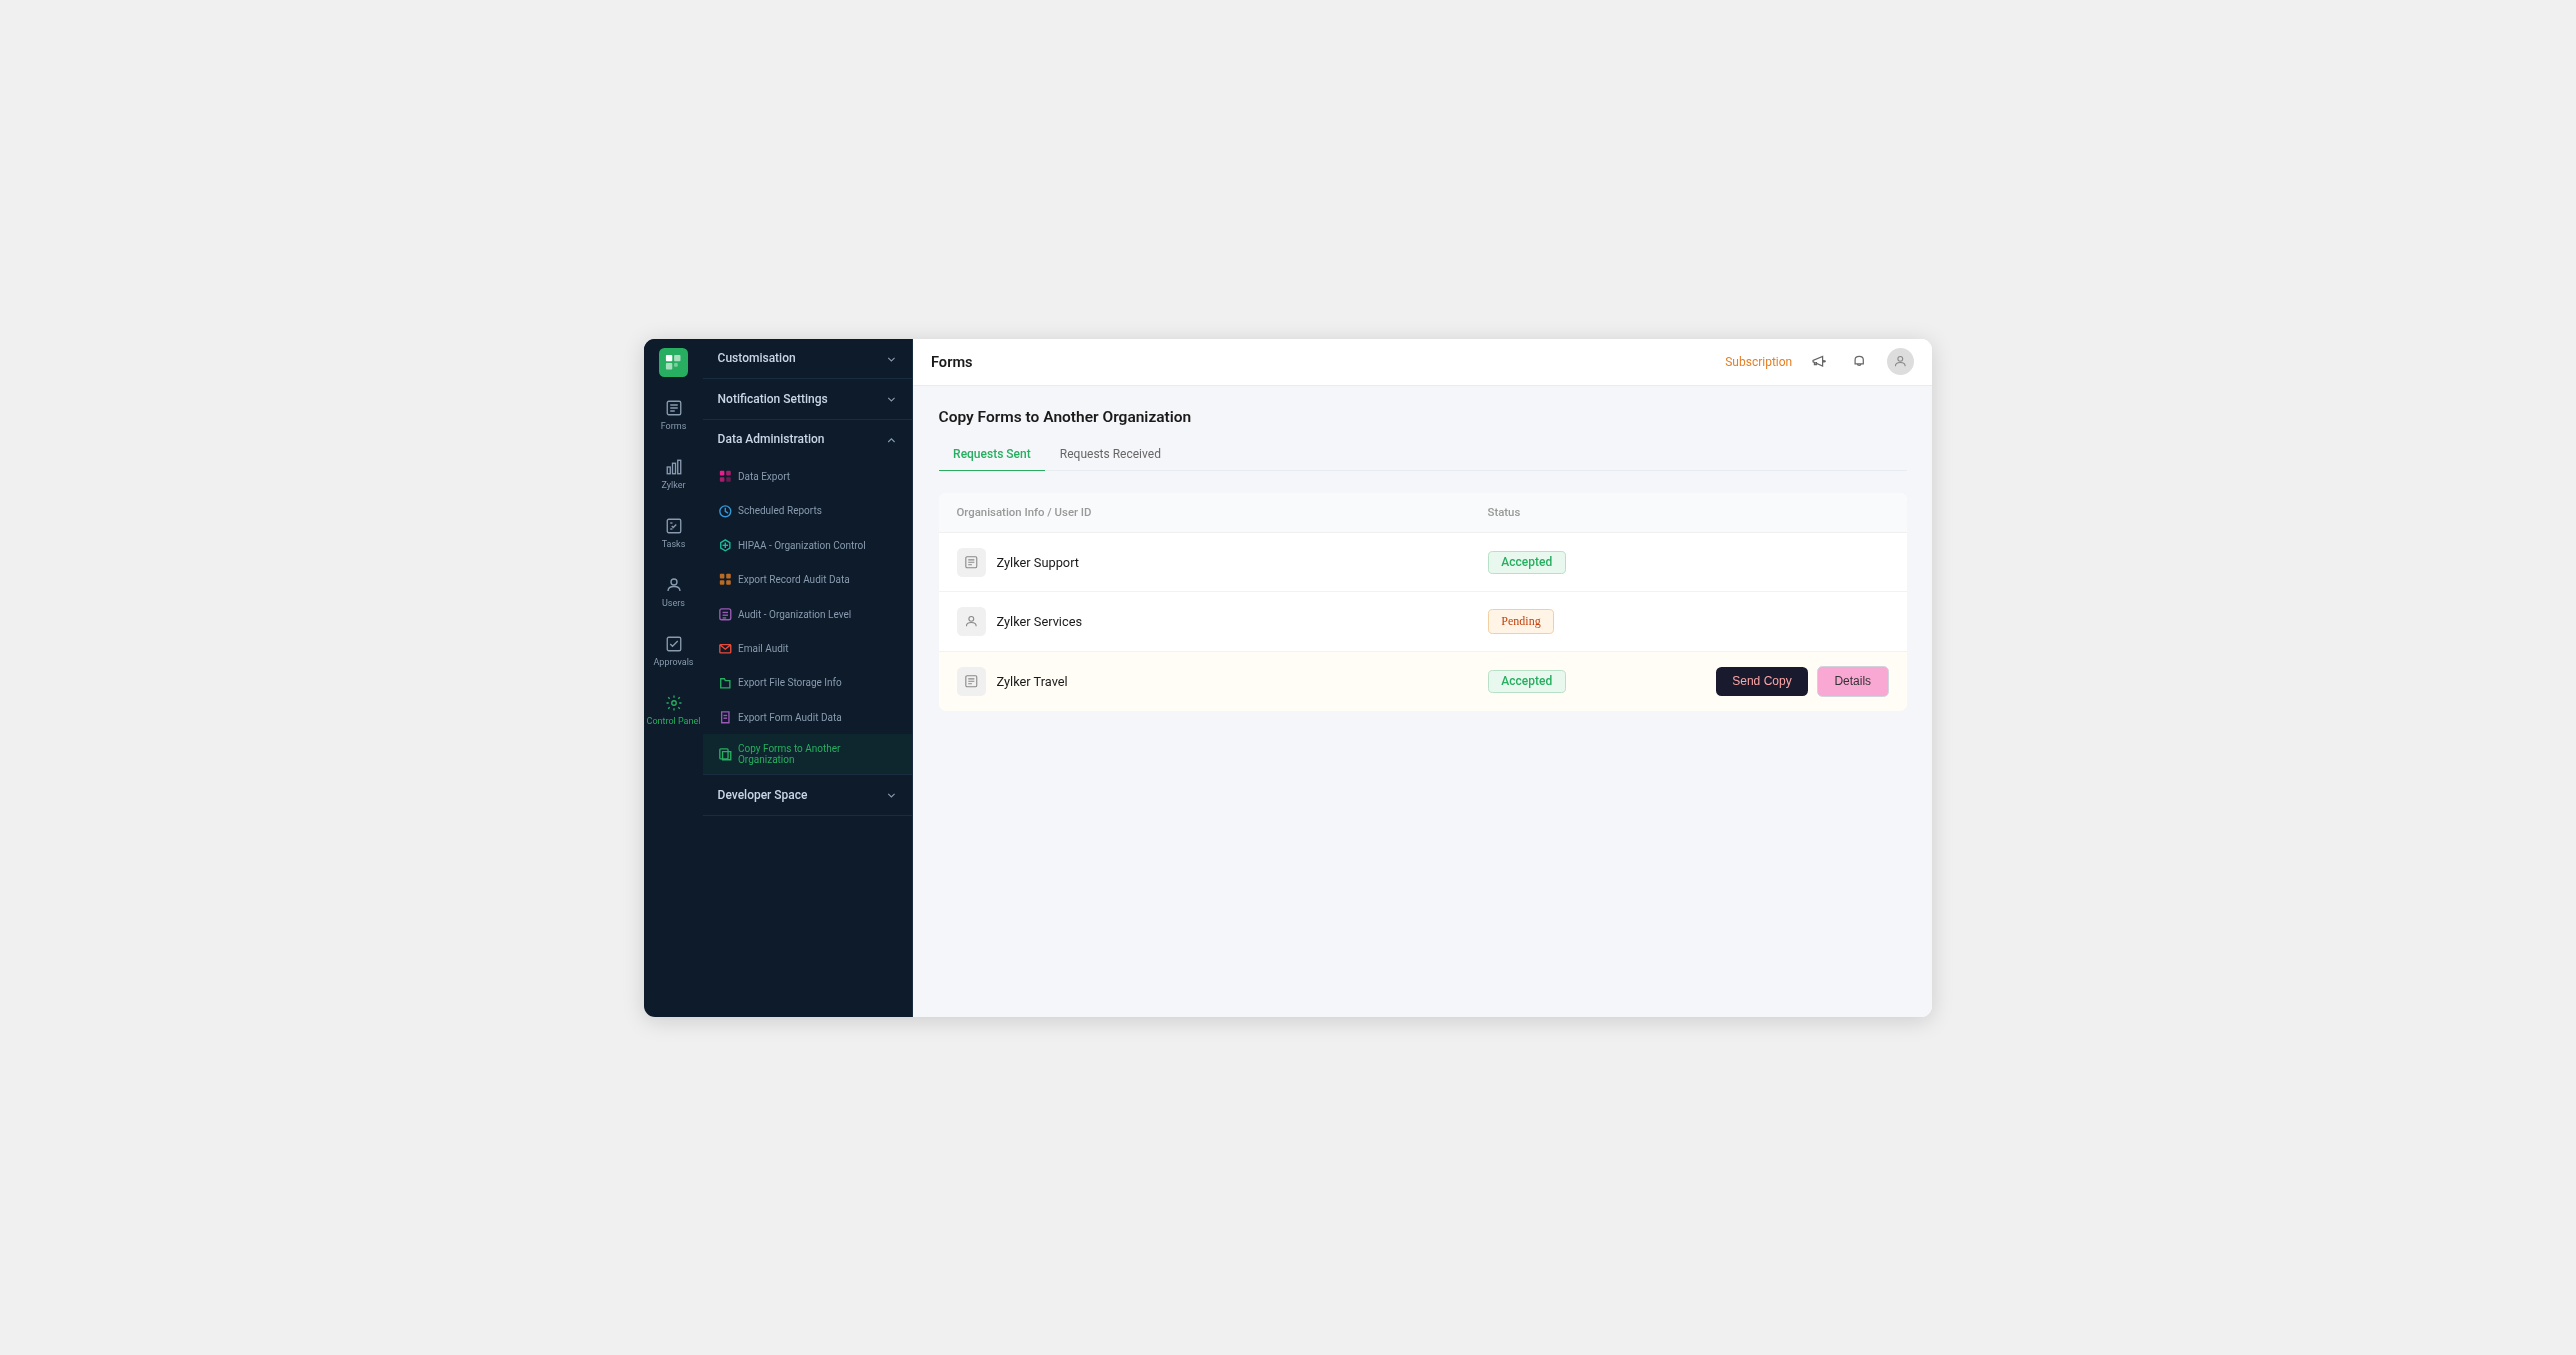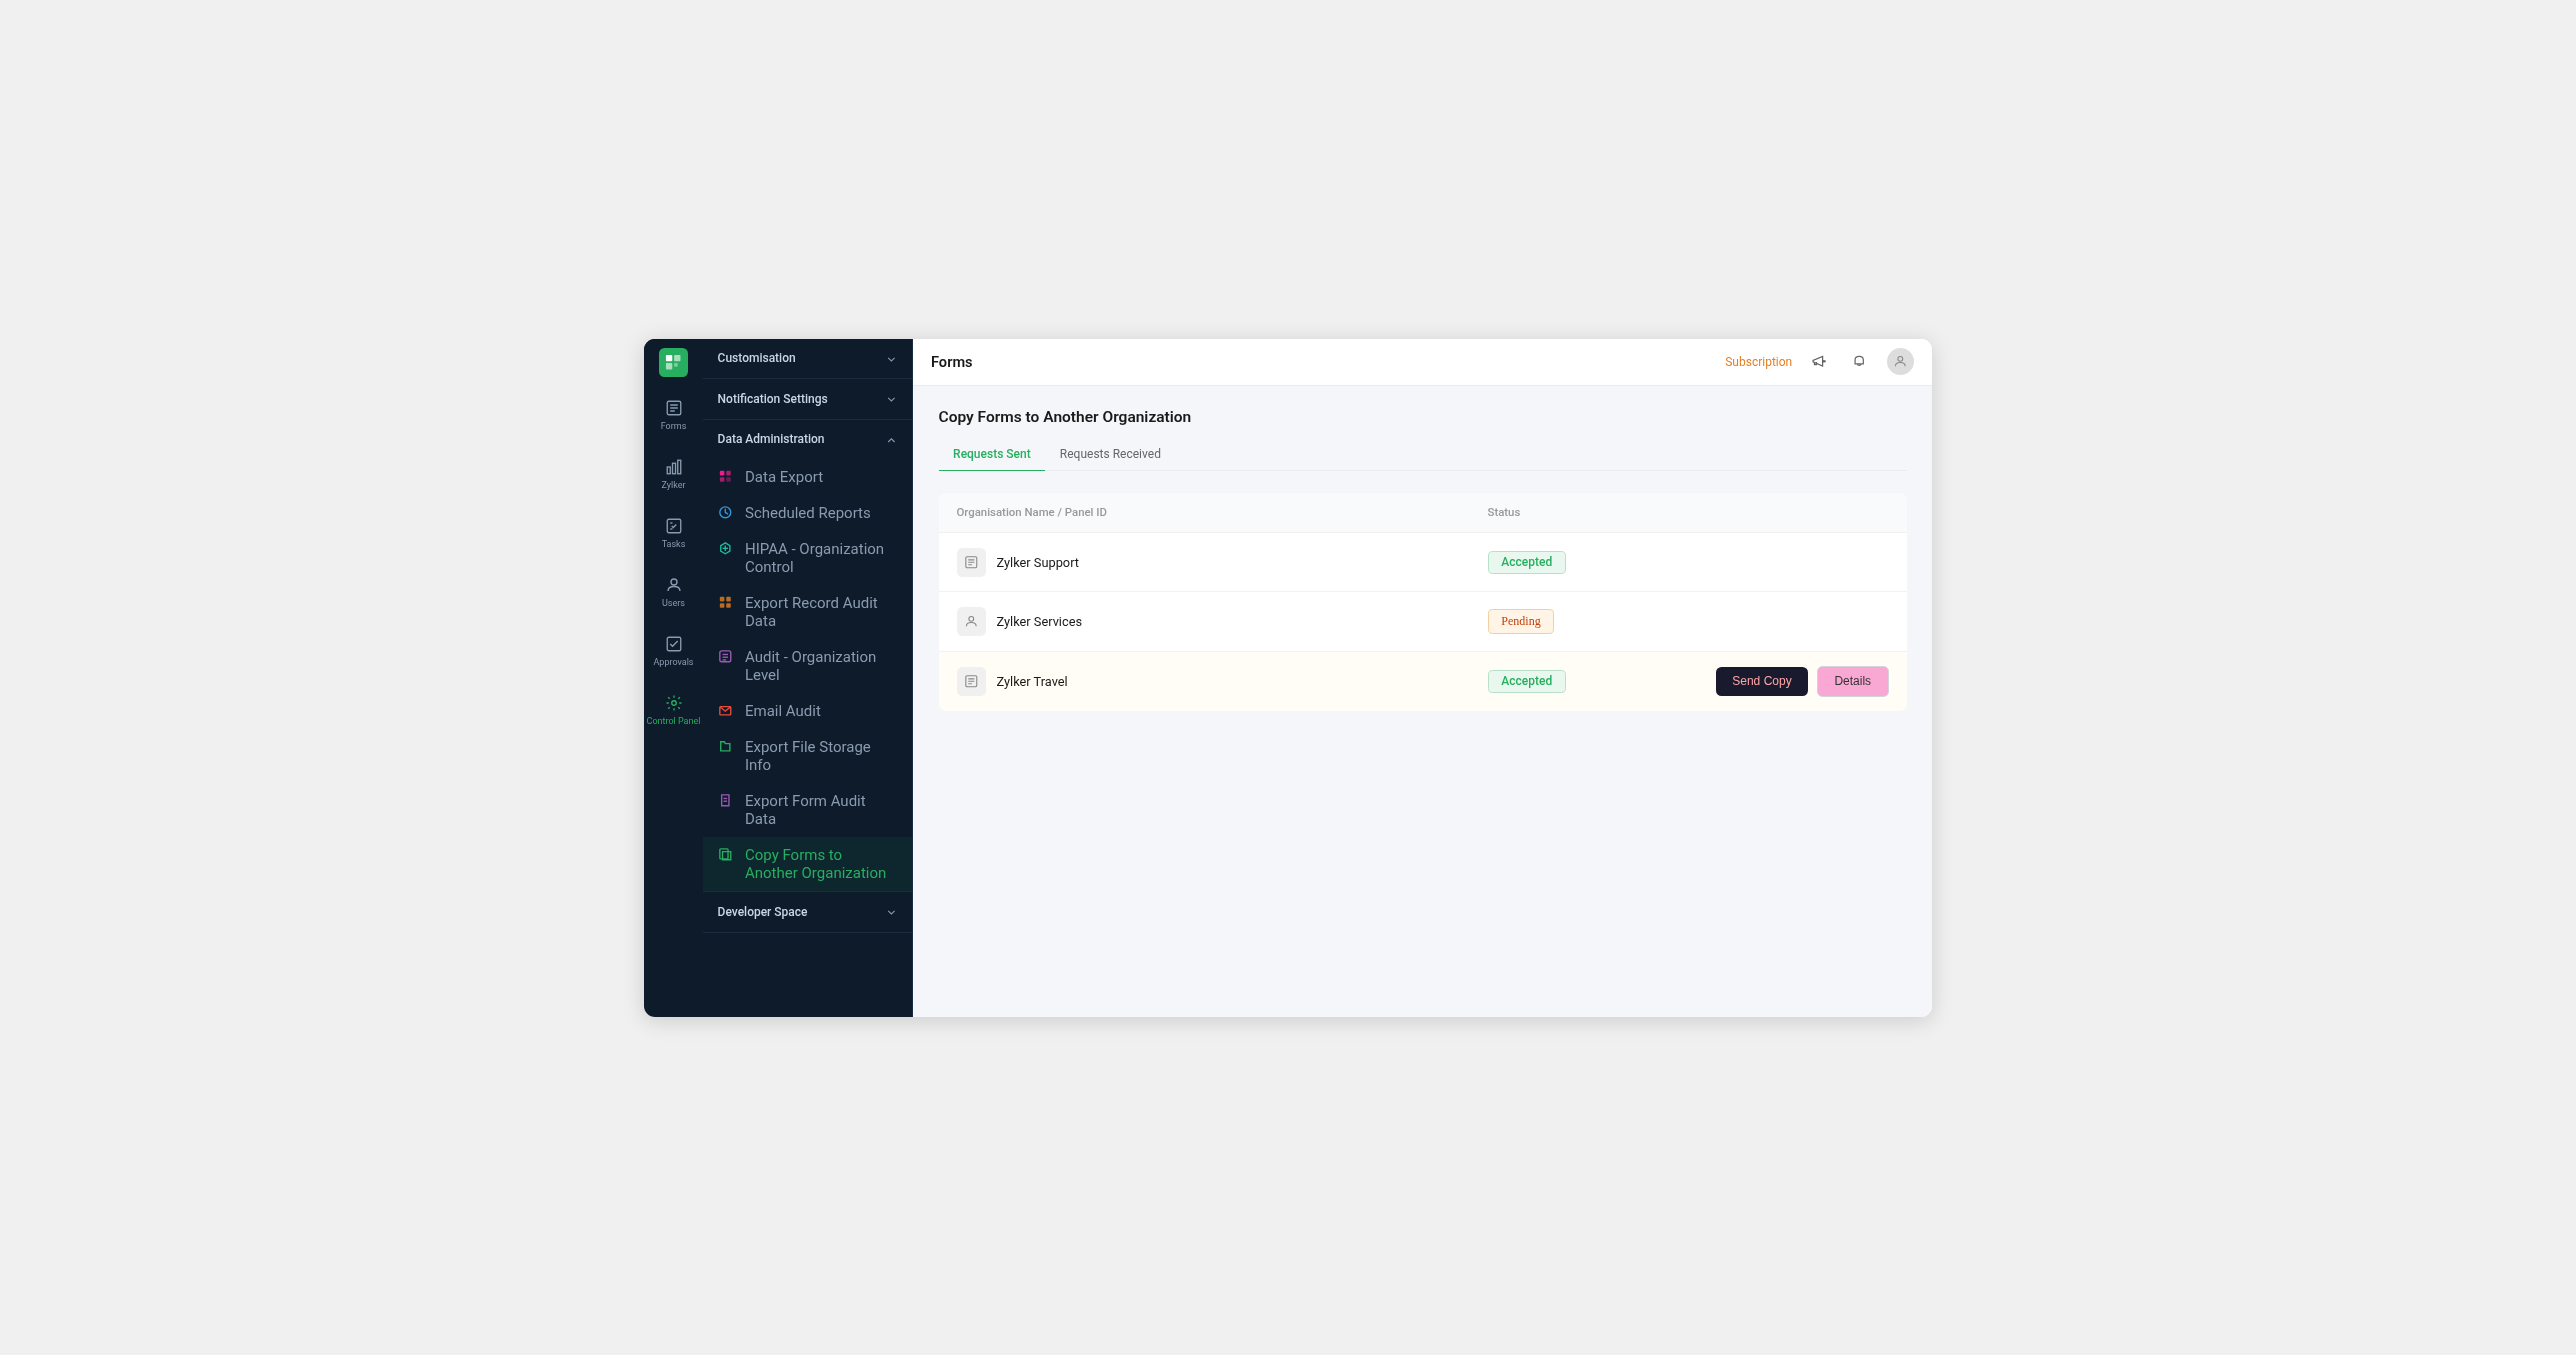--- a/index.html
+++ b/index.html
@@ -94,25 +94,25 @@
       cursor: pointer;
       gap: 24px;
     }
 
     .sidebar-section-header svg {
       width: 12.8px; height: 12.8px; color: #8a9bb0;
     }
 
     .sidebar-menu-item {
       display: flex;
-      align-items: flex-start;
-      gap: 11px;
+      align-items: center;
+      gap: 4px;
       padding: 9px 14.6px 9px 14.6px;
       color: #8a9bb0;
-      font-size: 15px;
+      font-size: 10px;
       cursor: pointer;
     }
 
     .sidebar-menu-item.active {
       color: #27ae60;
       background: rgba(39, 174, 96, 0.08);
     }
 
     .sidebar-menu-item svg {
       width: 14.6px;
@@ -582,21 +582,21 @@
         <div class="tab active">
           <span>Requests Sent</span>
         </div>
         <div class="tab">
           <span>Requests Received</span>
         </div>
       </div>
 
       <div class="table-container">
         <div class="table-header-row">
-          <div class="table-col-header">Organisation Name / Panel ID</div>
+          <div class="table-col-header">Organisation Info / User ID</div>
           <div class="table-col-header">Status</div>
           <div class="table-col-header"></div>
         </div>
 
         <div class="table-row">
           <div class="org-cell">
             <div class="org-icon">
               <svg width="14.6" height="14.6" viewBox="0 0 24 24" fill="none" stroke="#888" stroke-width="1.8">
                 <rect x="3" y="3" width="18" height="18" rx="2"></rect>
                 <line x1="7" y1="8" x2="17" y2="8"></line>

